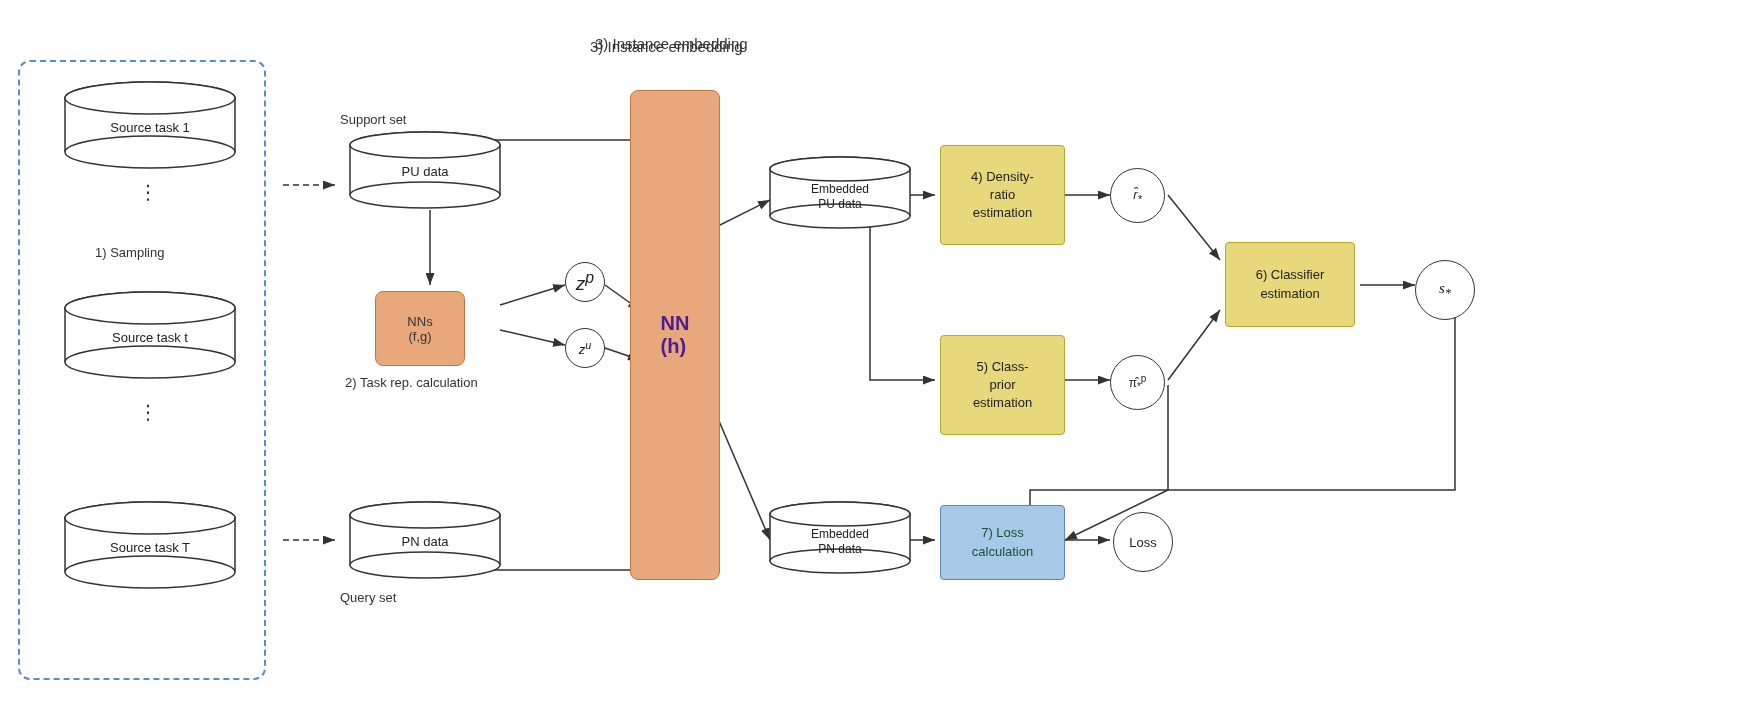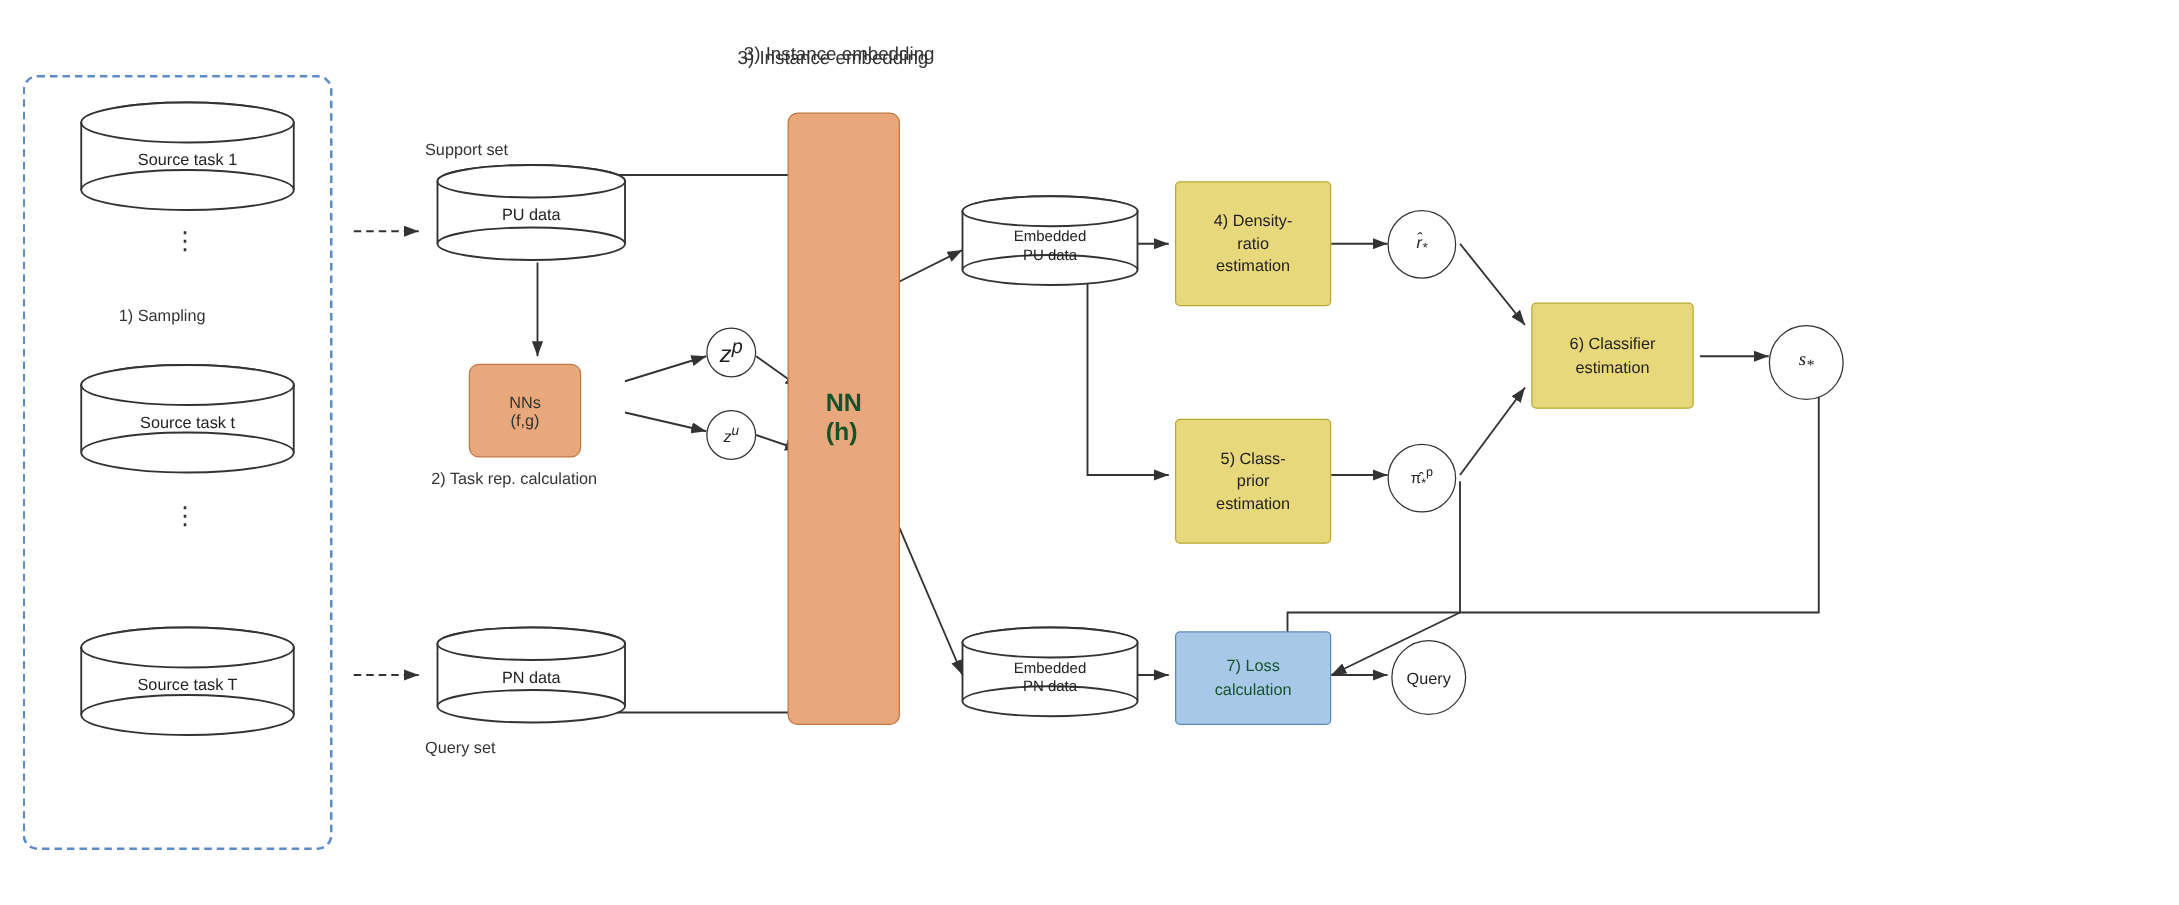--- a/index.html
+++ b/index.html
@@ -65,21 +65,21 @@
     
     .nn-rect {
       position: absolute;
       background: #e8a87c;
       border-radius: 8px;
       display: flex;
       align-items: center;
       justify-content: center;
       font-size: 22px;
       font-weight: bold;
-      color: #14532d;
+      color: #4c1d95;
       border: 1.5px solid #c07840;
     }
 
     
     .nns-rect {
       position: absolute;
       background: #e8a87c;
       border-radius: 8px;
       display: flex;
       align-items: center;
@@ -329,18 +329,18 @@
 
   <div class="circle" style="left: 1415px; top: 260px; width: 60px; height: 60px; font-size:15px;">
     <span style="font-style:italic; font-family:'Times New Roman',serif;">s<sub>*</sub></span>
   </div>
 
   <div class="blue-box" style="left: 940px; top: 505px; width: 125px; height: 75px;">
     <span>7) Loss<br>calculation</span>
   </div>
 
   <div class="circle" style="left: 1113px; top: 512px; width: 60px; height: 60px;">
-    <span>Query</span>
+    <span>Loss</span>
   </div>
 
   <div class="label" style="left: 590px; top: 38px; font-size: 15px;">3) Instance embedding</div>
 
 </div>
 
 </body></html>

